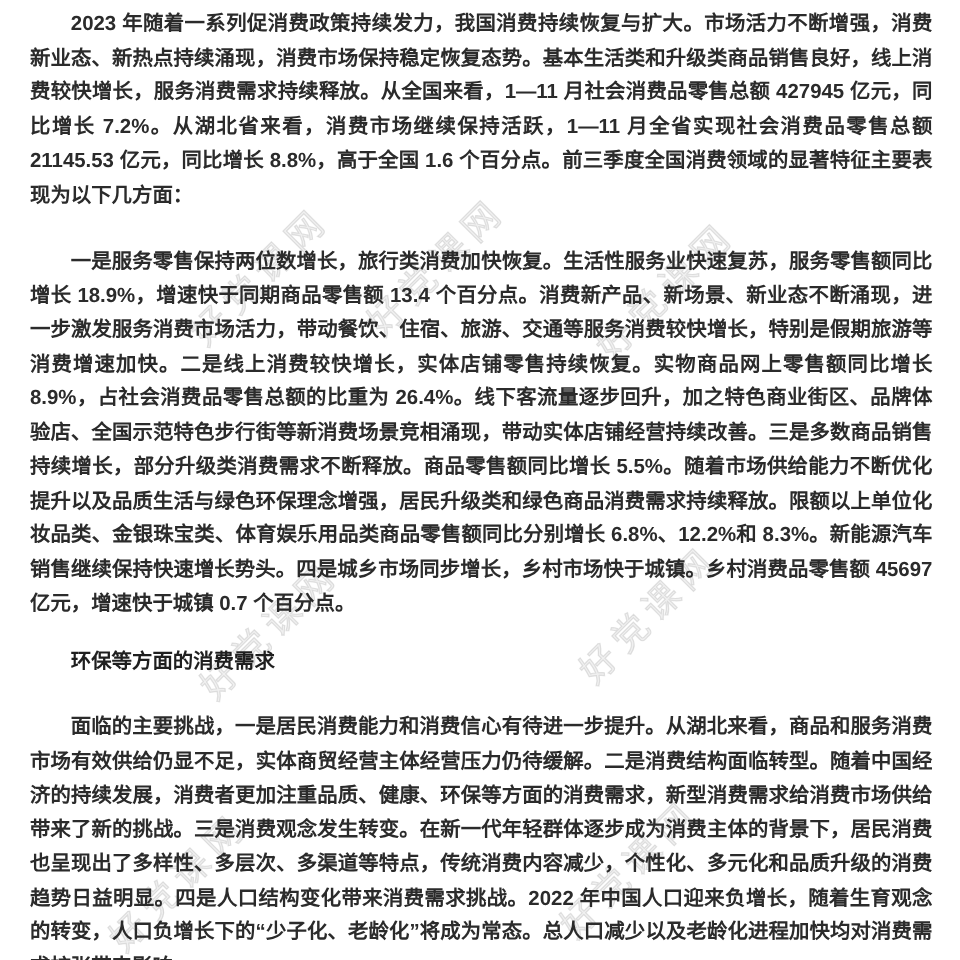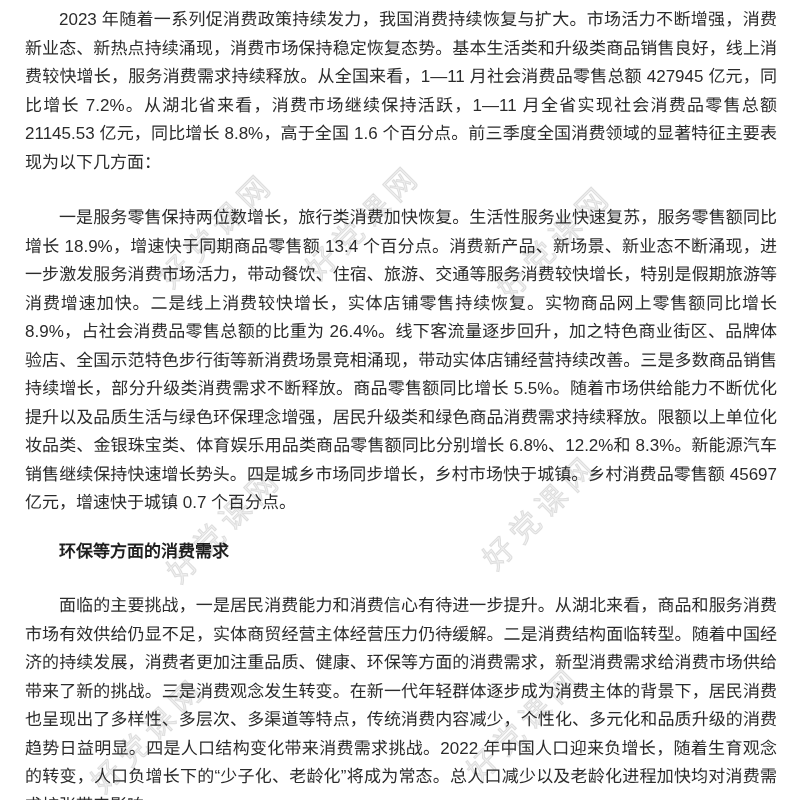--- a/index.html
+++ b/index.html
@@ -51,20 +51,21 @@
     padding: 6px 23px 0 25px;
     color: #2b2b2b;
     font-size: 17px;
     line-height: 28.5px;
     text-align: justify;
     text-justify: inter-ideograph;
   }
   .content p {
     margin: 0 0 27px 0;
     text-indent: 2em;
+    font-weight: bold;
   }
   .content h2 {
     
     margin: -7px 0 26px 0;
     font-size: 17px;
     line-height: 28.5px;
     font-weight: 700;
     text-indent: 2em;
     color: #1f1f1f;
   }

